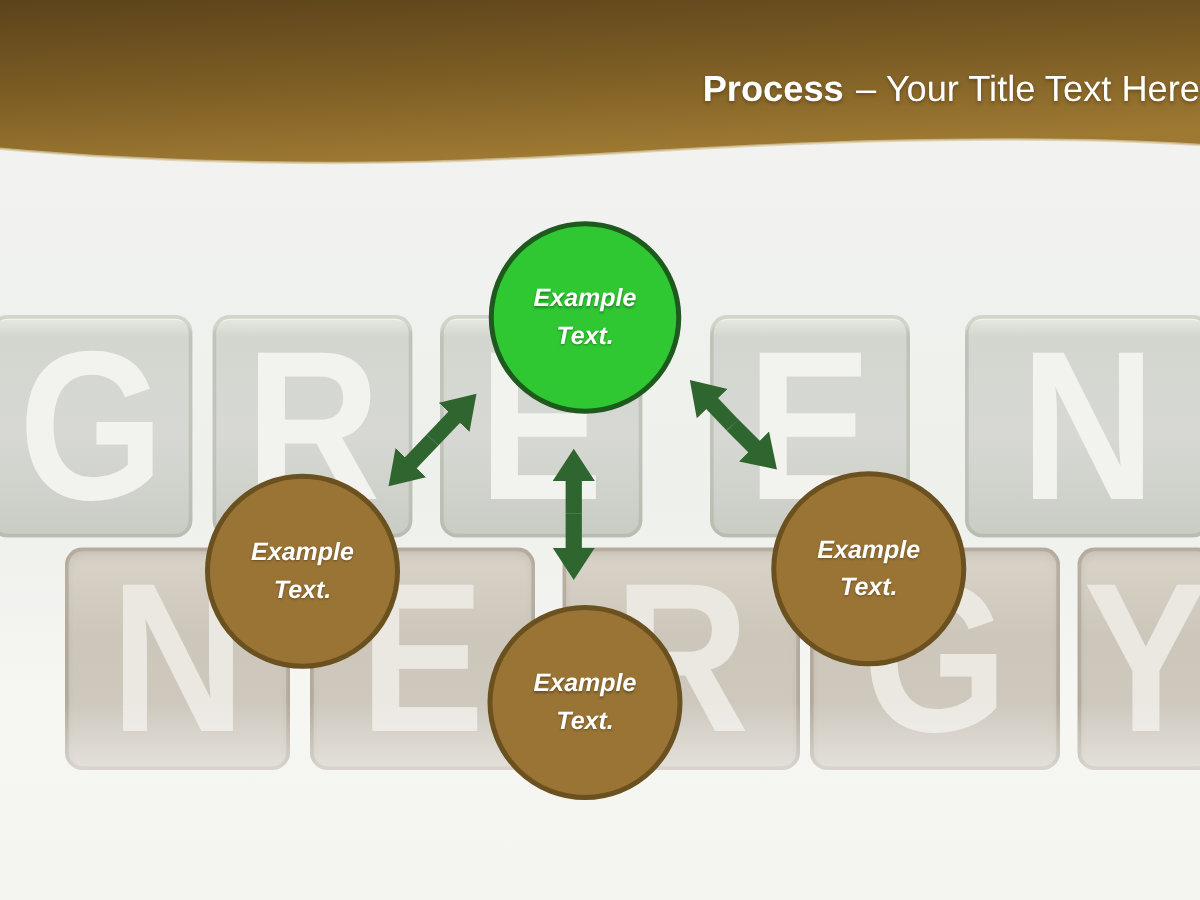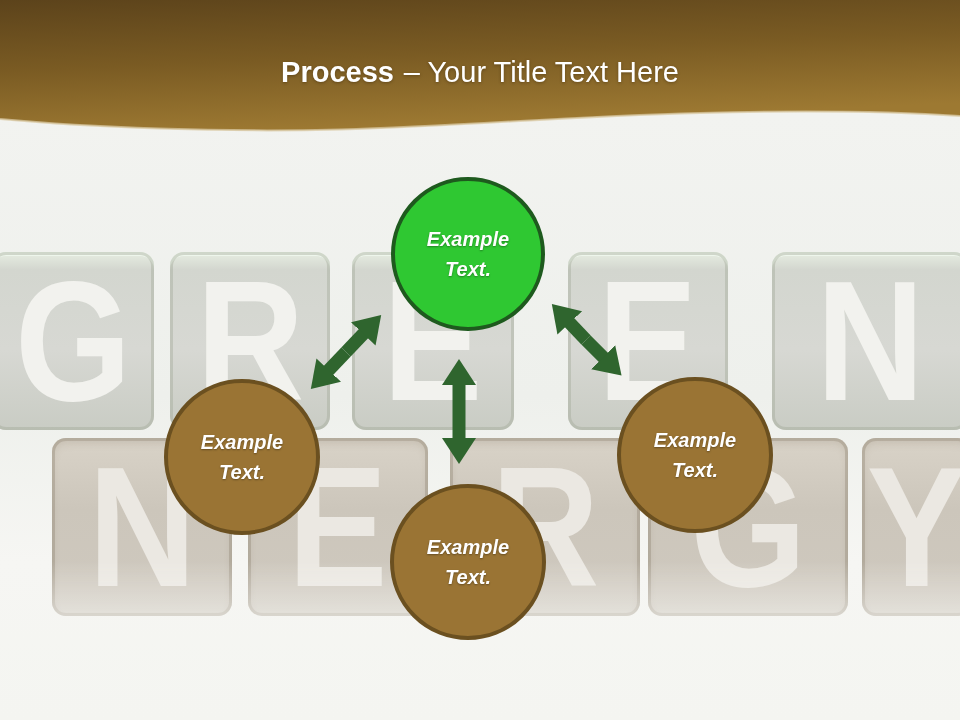--- a/index.html
+++ b/index.html
@@ -35,21 +35,21 @@
     top:438px;height:178px;
     background:linear-gradient(180deg,#d9d3c8 0%,#ccc6bb 40%,#cfc9bf 100%);
     box-shadow:inset 0 0 0 3px rgba(150,140,122,.40), inset 0 5px 8px rgba(110,95,70,.18);
   }
   .row-bottom .glyph{color:#ebe8e2;}
 
   
   .header{position:absolute;top:0;left:0;z-index:5;display:block;}
   .title{
     position:absolute;top:54px;left:0;width:100%;z-index:6;
-    text-align:center;color:#ffffff;font-size:29px;line-height:36px;
+    text-align:right;color:#ffffff;font-size:29px;line-height:36px;
     text-shadow:0 1px 3px rgba(55,38,10,.45);
   }
   .title .t-bold{font-weight:bold;}
   .title .t-rest{font-weight:normal;margin-left:.34em;}
 
   
   .arrows{position:absolute;inset:0;z-index:3;}
 
   
   .node{

